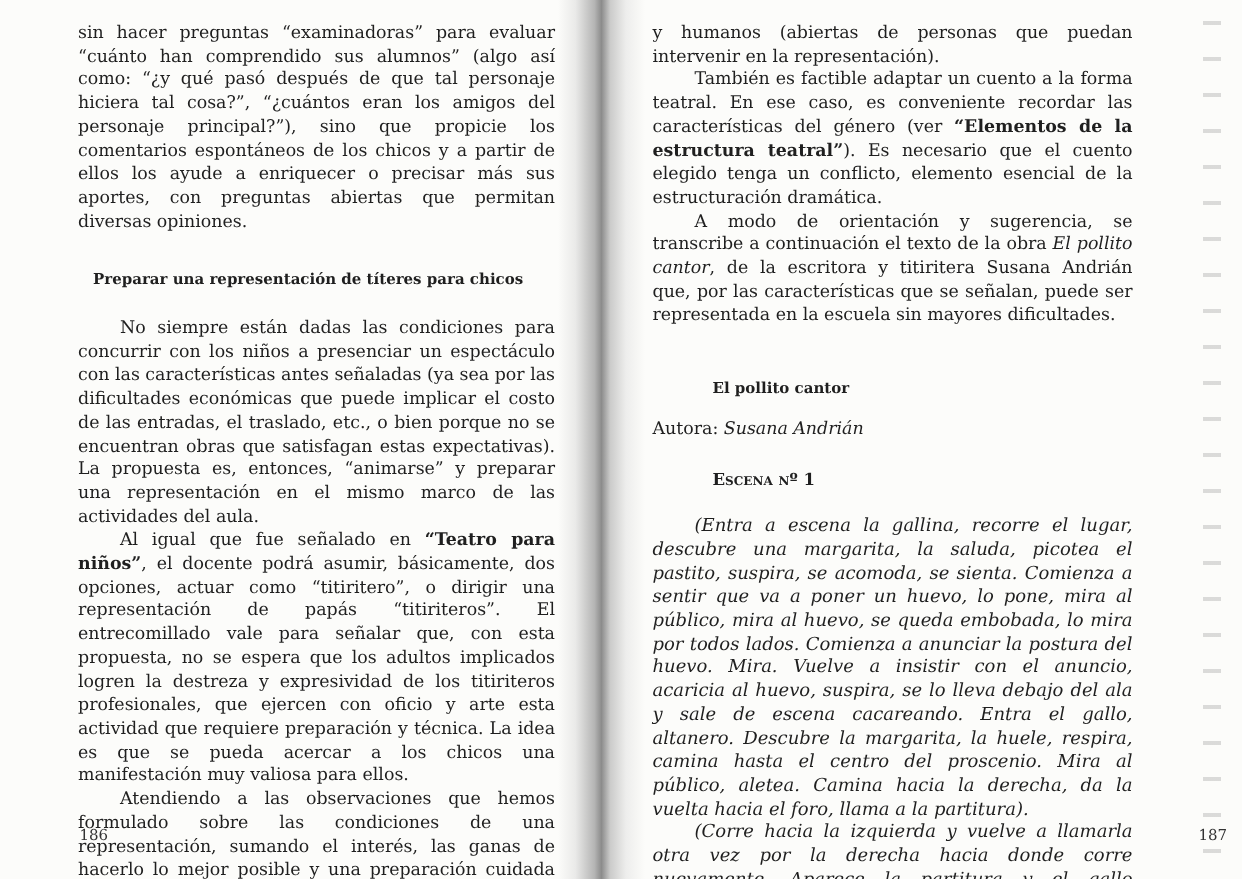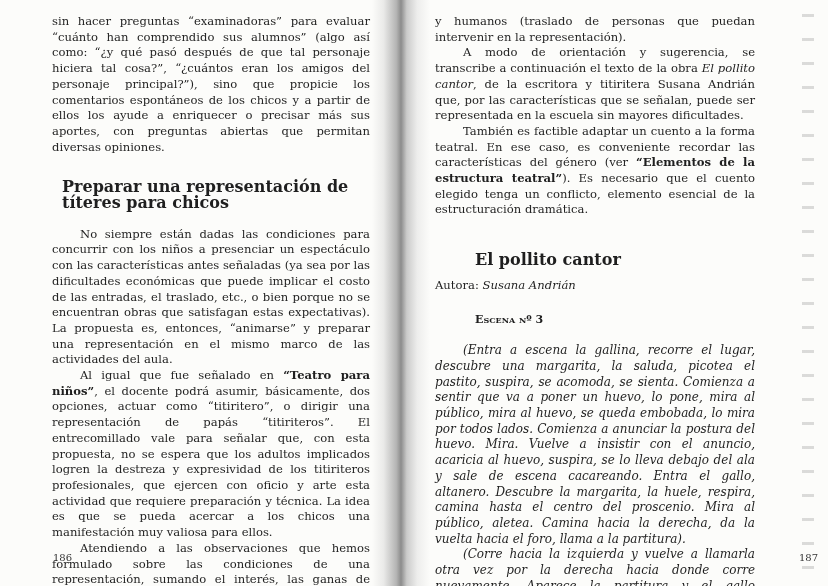--- a/index.html
+++ b/index.html
@@ -43,21 +43,21 @@
       line-height: 15.7px;
       text-align: justify;
       hyphens: none;
     }
     .left-block { left: 52px; width: 318px; }
     .right-block { left: 35px; width: 320px; }
     p { margin: 0; }
     .indent { text-indent: 28px; }
     .heading {
       font-weight: bold;
-      font-size: 16px;
+      font-size: 10px;
       text-align: left;
     }
     .bold { font-weight: bold; }
     .ital { font-style: italic; }
     .stage {
       font-style: italic;
       font-size: 12px;
       line-height: 15.7px;
     }
     .smallcaps { font-variant: small-caps; font-weight: bold; font-size: 11px; }
@@ -81,31 +81,31 @@
       <p class="indent"><span>Al igual que fue señalado en </span><span class="bold">“Teatro para niños”</span><span>, el docente podrá asumir, básicamente, dos opciones, actuar como “titiritero”, o dirigir una representación de papás “titiriteros”. El entrecomillado vale para señalar que, con esta propuesta, no se espera que los adultos implicados logren la destreza y expresividad de los titiriteros profesionales, que ejercen con oficio y arte esta actividad que requiere preparación y técnica. La idea es que se pueda acercar a los chicos una manifestación muy valiosa para ellos.</span></p>
 
       <p class="indent">Atendiendo a las observaciones que hemos formulado sobre las condiciones de una representación, sumando el interés, las ganas de hacerlo lo mejor posible y una preparación cuidada de los elementos y la actuación, la carga de afecto que el docente puede dar a este “regalo” para sus alumnos, pueden redundar en un trabajo que, sin ser profesional, resulte interesante y enriquecedor para todos.</p>
 
     </div>
     <div class="page-num" style="left:53px; top:552px;">186</div>
   </div>
 
   <div class="page page-right">
     <div class="text-block right-block" style="top:14px;">
-      <p>y humanos (traslado de personas que puedan intervenir en la representación).</p>
+      <p>y humanos (abiertas de personas que puedan intervenir en la representación).</p>
+
+      <p class="indent"><span>También es factible adaptar un cuento a la forma teatral. En ese caso, es conveniente recordar las características del género (ver </span><span class="bold">“Elementos de la estructura teatral”</span><span>). Es necesario que el cuento elegido tenga un conflicto, elemento esencial de la estructuración dramática.</span></p>
 
       <p class="indent"><span>A modo de orientación y sugerencia, se transcribe a continuación el texto de la obra </span><span class="ital">El pollito cantor</span><span>, de la escritora y titiritera Susana Andrián que, por las características que se señalan, puede ser representada en la escuela sin mayores dificultades.</span></p>
-
-      <p class="indent"><span>También es factible adaptar un cuento a la forma teatral. En ese caso, es conveniente recordar las características del género (ver </span><span class="bold">“Elementos de la estructura teatral”</span><span>). Es necesario que el cuento elegido tenga un conflicto, elemento esencial de la estructuración dramática.</span></p>
 
       <p class="heading" style="margin-top:34px; padding-left:40px;">El pollito cantor</p>
 
       <p style="margin-top:10px; padding-right:16px;"><span>Autora: </span><span class="ital">Susana Andrián</span></p>
 
-      <p class="smallcaps" style="margin-top:18px; padding-left:40px;">Escena nº 3</p>
+      <p class="smallcaps" style="margin-top:18px; padding-left:40px;">Escena nº 1</p>
 
       <p class="stage indent" style="margin-top:16px;">(Entra a escena la gallina, recorre el lugar, descubre una margarita, la saluda, picotea el pastito, suspira, se acomoda, se sienta. Comienza a sentir que va a poner un huevo, lo pone, mira al público, mira al huevo, se queda embobada, lo mira por todos lados. Comienza a anunciar la postura del huevo. Mira. Vuelve a insistir con el anuncio, acaricia al huevo, suspira, se lo lleva debajo del ala y sale de escena cacareando. Entra el gallo, altanero. Descubre la margarita, la huele, respira, camina hasta el centro del proscenio. Mira al público, aletea. Camina hacia la derecha, da la vuelta hacia el foro, llama a la partitura).</p>
 
 
       <p class="stage indent">(Corre hacia la izquierda y vuelve a llamarla otra vez por la derecha hacia donde corre nuevamente. Aparece la partitura y el gallo comienza a cantar su canción al mismo tiempo que baila con ella. Cuando termina, la partitura vuelve a su lugar y el gallo continúa ensayando. Entra la gallina con el huevo debajo del ala, lo acomoda y cacarea para anunciar al gallo que puso un huevo. El gallo sigue cantando. La gallina insiste).</p>
     </div>
     <div class="page-num" style="left:358px; top:552px;margin-left:41px;">187</div>
     <div class="edge-marks"></div>
   </div>
 

